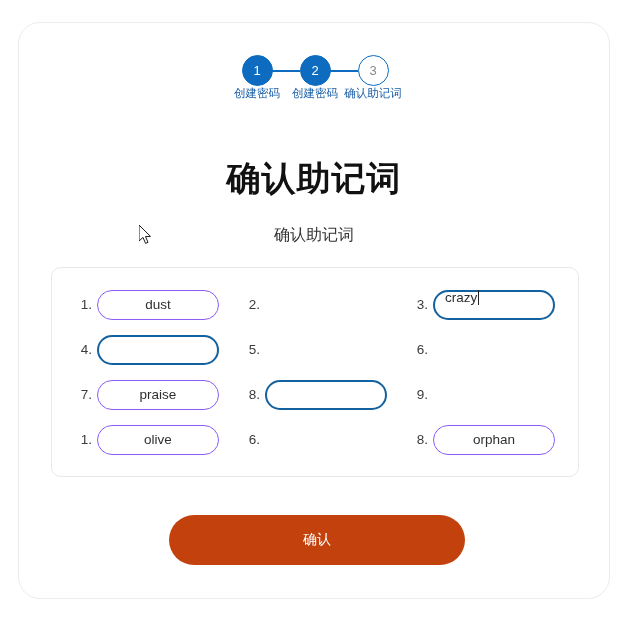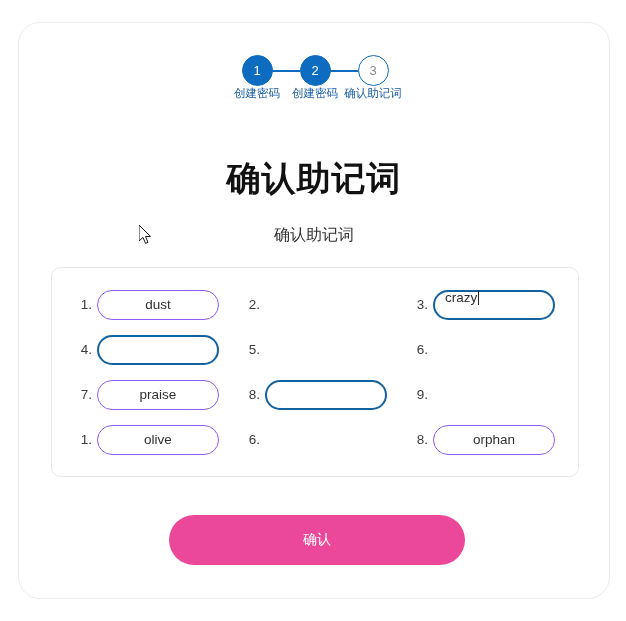--- a/index.html
+++ b/index.html
@@ -201,21 +201,21 @@
 
   
   .submit-btn {
     position: absolute;
     left: 150px;
     top: 492px;
     width: 296px;
     height: 50px;
     border: none;
     border-radius: 26px;
-    background: #ec4899;
+    background: #c2410c;
     color: #ffffff;
     font-family: "Liberation Sans", "DejaVu Sans", sans-serif;
     font-size: 14px;
     cursor: default;
   }
 
   
   .mouse-cursor {
     position: absolute;
     left: 139px;

